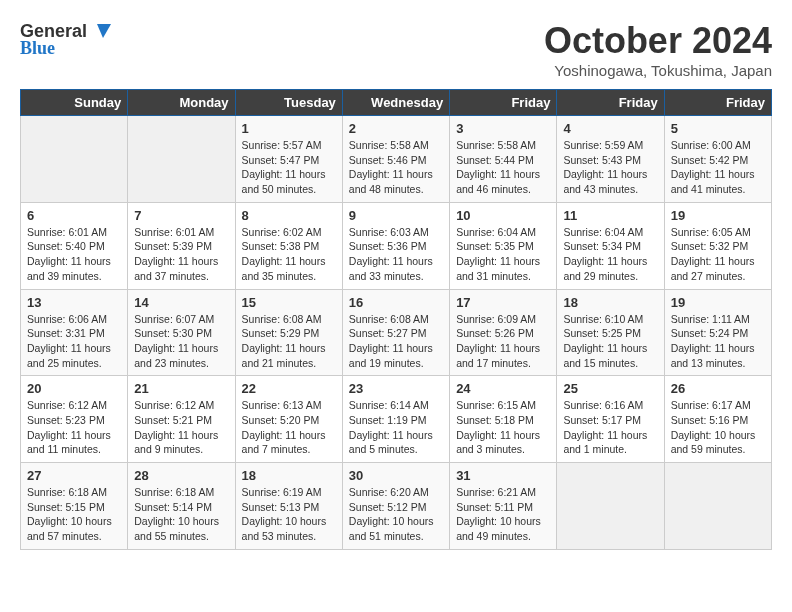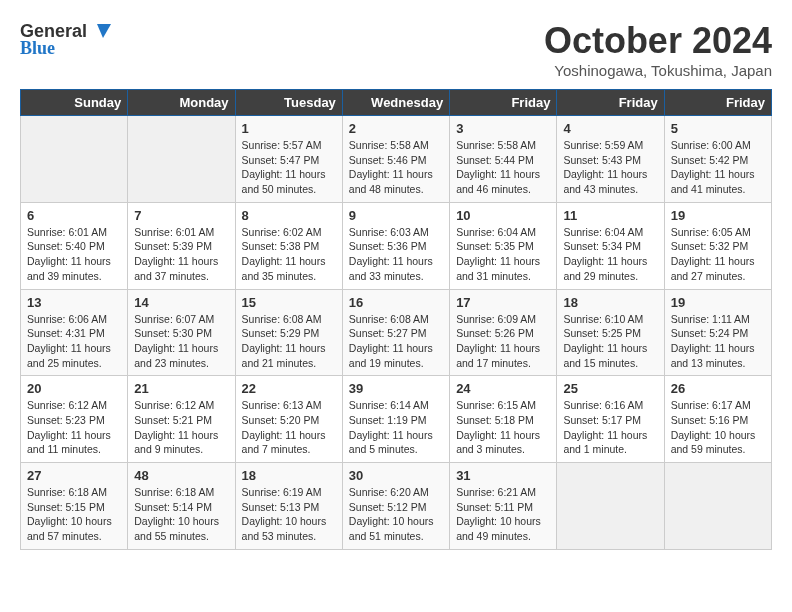--- a/index.html
+++ b/index.html
@@ -189,21 +189,21 @@
           <span class="day-number">19</span>
           <div class="day-info">Sunrise: 6:05 AM
 Sunset: 5:32 PM
 Daylight: 11 hours and 27 minutes.</div>
         </td>
       </tr>
       <tr>
         <td>
           <span class="day-number">13</span>
           <div class="day-info">Sunrise: 6:06 AM
-Sunset: 4:31 PM
+Sunset: 3:31 PM
 Daylight: 11 hours and 25 minutes.</div>
         </td>
         <td>
           <span class="day-number">14</span>
           <div class="day-info">Sunrise: 6:07 AM
 Sunset: 5:30 PM
 Daylight: 11 hours and 23 minutes.</div>
         </td>
         <td>
           <span class="day-number">15</span>
@@ -249,21 +249,21 @@
 Sunset: 5:21 PM
 Daylight: 11 hours and 9 minutes.</div>
         </td>
         <td>
           <span class="day-number">22</span>
           <div class="day-info">Sunrise: 6:13 AM
 Sunset: 5:20 PM
 Daylight: 11 hours and 7 minutes.</div>
         </td>
         <td>
-          <span class="day-number">39</span>
+          <span class="day-number">23</span>
           <div class="day-info">Sunrise: 6:14 AM
 Sunset: 1:19 PM
 Daylight: 11 hours and 5 minutes.</div>
         </td>
         <td>
           <span class="day-number">24</span>
           <div class="day-info">Sunrise: 6:15 AM
 Sunset: 5:18 PM
 Daylight: 11 hours and 3 minutes.</div>
         </td>
@@ -281,21 +281,21 @@
         </td>
       </tr>
       <tr>
         <td>
           <span class="day-number">27</span>
           <div class="day-info">Sunrise: 6:18 AM
 Sunset: 5:15 PM
 Daylight: 10 hours and 57 minutes.</div>
         </td>
         <td>
-          <span class="day-number">48</span>
+          <span class="day-number">28</span>
           <div class="day-info">Sunrise: 6:18 AM
 Sunset: 5:14 PM
 Daylight: 10 hours and 55 minutes.</div>
         </td>
         <td>
           <span class="day-number">18</span>
           <div class="day-info">Sunrise: 6:19 AM
 Sunset: 5:13 PM
 Daylight: 10 hours and 53 minutes.</div>
         </td>

